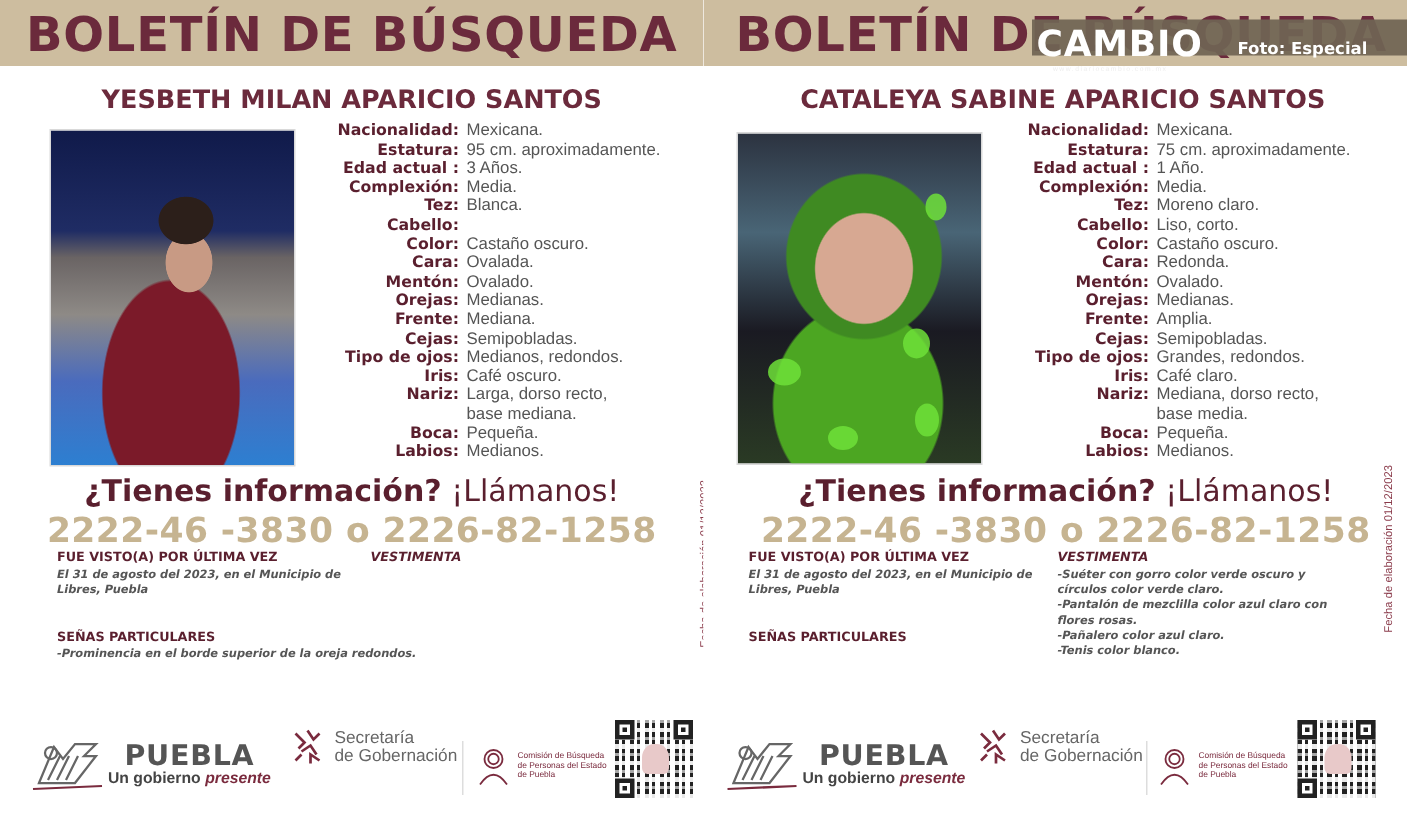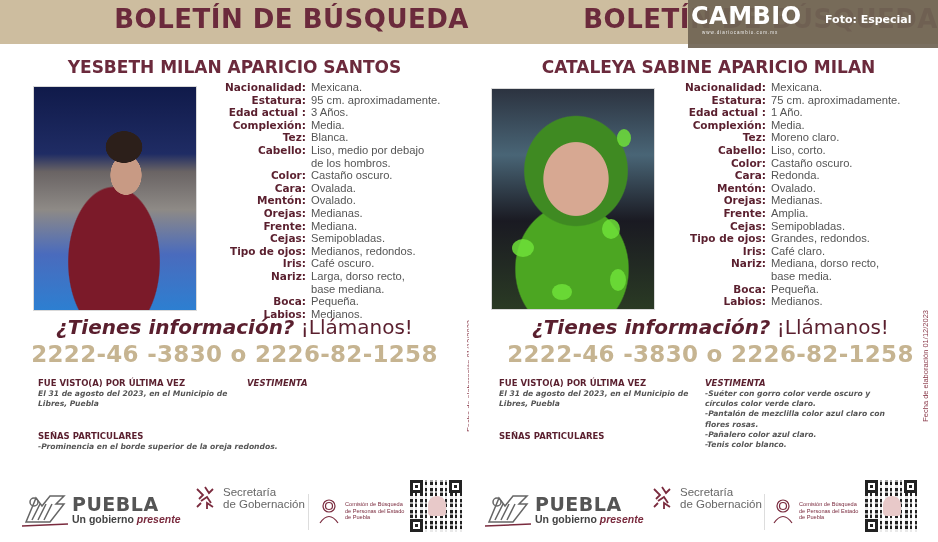--- a/index.html
+++ b/index.html
@@ -2,21 +2,21 @@
 <html><head>
 <meta charset="utf-8">
 <style>
   * { box-sizing: border-box; margin: 0; padding: 0; }
   html, body { width: 938px; height: 542px; overflow: hidden; background: #ffffff; }
   body { font-family: "Liberation Sans", sans-serif; position: relative; }
   .poster { position: absolute; top: 0; width: 469px; height: 542px; background: #fff; overflow: hidden; }
   .poster.left { left: 0; }
   .poster.right { left: 469px; }
   .banner { position: absolute; left: 0; top: 0; width: 100%; height: 44px; background: #cdbd9f; }
-  .banner-title { position: absolute; left: 0; right: 0; top: 4px; text-align: right; font-family: "DejaVu Sans", sans-serif; font-weight: bold; font-size: 26px; letter-spacing: 0.5px; color: #6b2a3c; }
+  .banner-title { position: absolute; left: 0; right: 0; top: 4px; text-align: center; font-family: "DejaVu Sans", sans-serif; font-weight: bold; font-size: 32px; letter-spacing: 0.5px; color: #6b2a3c; }
   .right .banner-title { left: 8px; }
   .person-name { position: absolute; left: 0; right: 0; top: 57px; text-align: center; font-family: "DejaVu Sans", sans-serif; font-weight: bold; font-size: 17px; color: #6b2a3c; }
   .right .person-name { left: 10px; }
   .photo { position: absolute; top: 86px; width: 164px; height: 225px; overflow: hidden; border: 1px solid #d9d9d9; }
   .left .photo { left: 33px; }
   .right .photo { left: 22px; top: 88px; height: 222px; }
   .photo-yesbeth { background:
       radial-gradient(ellipse 30px 26px at 90px 60px, #2c1f1a 0 60%, transparent 62%),
       radial-gradient(ellipse 22px 28px at 92px 88px, #c89a84 0 70%, transparent 72%),
       radial-gradient(ellipse 58px 95px at 80px 175px, #7b1a29 0 78%, transparent 80%),
@@ -28,44 +28,44 @@
       linear-gradient(180deg, #2c3340 0%, #496576 30%, #1a1a22 60%, #2a3a24 100%); }
   .photo-spot { position: absolute; border-radius: 50%; background: #6ee038; opacity: 0.85; }
   .features { position: absolute; top: 81px; font-size: 11.2px; line-height: 12.6px; }
   .left .features { left: 205px; }
   .right .features { left: 196px; }
   .feat-row { display: flex; }
   .feat-label { width: 106px; text-align: right; padding-right: 5px; font-family: "DejaVu Sans", sans-serif; font-weight: bold; font-size: 10.5px; color: #5a1f2e; flex-shrink: 0; }
   .feat-value { color: #555; font-family: "Liberation Sans", sans-serif; white-space: pre-line; width: 150px; }
   .ask { position: absolute; left: 0; right: 0; top: 315px; text-align: center; font-size: 20px; color: #5a1f2e; white-space: nowrap; }
   .right .ask { left: 14px; }
-  .ask-q { font-family: "DejaVu Sans", sans-serif; font-weight: bold; font-style: italic; }
+  .ask-q { font-family: "DejaVu Sans", sans-serif; font-weight: bold; }
   .ask-call { font-family: "DejaVu Sans", sans-serif; font-weight: normal; }
   .phones { position: absolute; left: 0; right: 0; top: 341px; text-align: center; font-family: "DejaVu Sans", sans-serif; font-weight: bold; font-size: 23px; color: #c6b491; letter-spacing: 0.3px; }
   .right .phones { left: 14px; }
   .section { position: absolute; }
-  .sec-title { font-family: "DejaVu Sans", sans-serif; font-weight: bold; font-size: 8.5px; color: #5a1f2e; line-height: 11px; margin-top: 11px; }
+  .sec-title { font-family: "DejaVu Sans", sans-serif; font-weight: bold; font-size: 8.5px; color: #5a1f2e; line-height: 11px; }
   .sec-title.it { font-style: italic; }
   .sec-text { font-family: "DejaVu Sans", sans-serif; font-weight: bold; font-style: italic; font-size: 7.6px; color: #555; line-height: 10.2px; white-space: pre-line; }
   .left .sec-seen { left: 38px; top: 367px; width: 205px; }
   .left .sec-clothes { left: 247px; top: 367px; width: 200px; }
   .left .sec-marks { left: 38px; top: 420px; width: 400px; }
   .right .sec-seen { left: 30px; top: 367px; width: 205px; }
   .right .sec-clothes { left: 236px; top: 367px; width: 225px; }
   .right .sec-marks { left: 30px; top: 420px; width: 200px; }
   .date-vert { position: absolute; top: 320px; font-size: 7.5px; color: #8a3a4a; font-family: "Liberation Sans", sans-serif; writing-mode: vertical-rl; transform: rotate(180deg); white-space: nowrap; }
   .left .date-vert { left: 465px; }
   .right .date-vert { left: 452px; top: 310px; }
   .footer { position: absolute; top: 480px; height: 56px; left: 0; width: 100%; }
   .logo-puebla { position: absolute; top: 12px; display: flex; align-items: center; }
   .left .logo-puebla { left: 20px; }
   .right .logo-puebla { left: 14px; }
   .puebla-emblem { width: 50px; height: 36px; position: relative; }
   .puebla-text { margin-left: 2px; }
-  .puebla-word { font-family: "DejaVu Sans", sans-serif; font-weight: bold; font-size: 19px; color: #555; line-height: 19px; letter-spacing: 0.5px; }
+  .puebla-word { font-family: "DejaVu Sans", sans-serif; font-weight: bold; font-size: 19px; color: #555; line-height: 19px; letter-spacing: 0.5px; text-align: center; }
   .puebla-tag { font-family: "Liberation Sans", sans-serif; font-size: 10.5px; color: #444; font-weight: bold; line-height: 11px; }
   .puebla-tag em { color: #7a2b3e; font-style: italic; }
   .logo-segob { position: absolute; top: 5px; display: flex; align-items: center; }
   .left .logo-segob { left: 193px; }
   .right .logo-segob { left: 181px; }
   .segob-text { margin-left: 6px; font-family: "Liberation Sans", sans-serif; font-size: 11.5px; color: #666; line-height: 12px; }
   .logo-sep { position: absolute; top: 14px; width: 1px; height: 36px; background: #ddd; }
   .left .logo-sep { left: 308px; }
   .right .logo-sep { left: 295px; }
   .logo-comision { position: absolute; top: 18px; display: flex; align-items: center; }
@@ -75,21 +75,21 @@
   .qr { position: absolute; top: 0; width: 52px; height: 52px; background:
       repeating-linear-gradient(90deg, #222 0 3px, #fff 3px 5px, #222 5px 7px, #fff 7px 10px),
       #fff; }
   .left .qr { left: 410px; }
   .right .qr { left: 396px; }
   .qr::before { content: ""; position: absolute; inset: 0; background:
       repeating-linear-gradient(0deg, rgba(255,255,255,0.9) 0 3px, transparent 3px 6px, rgba(255,255,255,0.6) 6px 8px, transparent 8px 11px); }
   .qr-eye { position: absolute; width: 13px; height: 13px; border: 3px solid #222; background: #fff; }
   .qr-eye::after { content: ""; position: absolute; left: 2px; top: 2px; width: 3px; height: 3px; background: #222; }
   .qr-center { position: absolute; left: 18px; top: 16px; width: 18px; height: 20px; background: #e8c9c9; border-radius: 45% 45% 20% 20%; }
-  .watermark { position: absolute; left: 688px; top: 0; width: 250px; height: 48px; background: rgba(112,100,84,0.93); text-decoration: underline; }
+  .watermark { position: absolute; left: 688px; top: 13px; width: 250px; height: 24px; background: rgba(112,100,84,0.93); text-decoration: underline; }
   .wm-logo { position: absolute; left: 3px; top: 2px; font-family: "DejaVu Sans", sans-serif; font-weight: bold; font-size: 24px; color: #fff; letter-spacing: 0.5px; }
   .wm-sub { position: absolute; left: 14px; top: 30px; font-family: "Liberation Sans", sans-serif; font-size: 4.5px; color: #eee; letter-spacing: 1px; }
   .wm-credit { position: absolute; left: 137px; top: 13px; font-family: "DejaVu Sans", sans-serif; font-weight: bold; font-size: 11px; color: #fff; }
 </style>
 </head>
 <body>
 
 <div class="poster left">
   <div class="banner">
     <div class="banner-title">BOLETÍN DE BÚSQUEDA</div>
@@ -112,22 +112,20 @@
       <div class="feat-row">
         <span class="feat-label">Complexión:</span>
         <span class="feat-value">Media.</span>
       </div>
       <div class="feat-row">
         <span class="feat-label">Tez:</span>
         <span class="feat-value">Blanca.</span>
       </div>
       <div class="feat-row">
         <span class="feat-label">Cabello:</span>
-        <span class="feat-value">Liso, medio por debajo
-de los hombros.</span>
       </div>
       <div class="feat-row">
         <span class="feat-label">Color:</span>
         <span class="feat-value">Castaño oscuro.</span>
       </div>
       <div class="feat-row">
         <span class="feat-label">Cara:</span>
         <span class="feat-value">Ovalada.</span>
       </div>
       <div class="feat-row">
@@ -228,21 +226,21 @@
       <div class="qr-eye" style="left:0;bottom:0"></div>
       <div class="qr-center"></div>
     </div>
   </div>
 </div>
 
 <div class="poster right">
   <div class="banner">
     <div class="banner-title">BOLETÍN DE BÚSQUEDA</div>
   </div>
-  <div class="person-name">CATALEYA SABINE APARICIO MILAN</div>
+  <div class="person-name">CATALEYA SABINE APARICIO SANTOS</div>
   <div class="photo photo-cataleya">
     <span class="photo-spot" style="left:20px;top:150px;width:22px;height:18px"></span>
     <span class="photo-spot" style="left:110px;top:130px;width:18px;height:20px"></span>
     <span class="photo-spot" style="left:60px;top:195px;width:20px;height:16px"></span>
     <span class="photo-spot" style="left:118px;top:180px;width:16px;height:22px"></span>
     <span class="photo-spot" style="left:125px;top:40px;width:14px;height:18px"></span>
   </div>
   <div class="features">
       <div class="feat-row">
         <span class="feat-label">Nacionalidad:</span>

